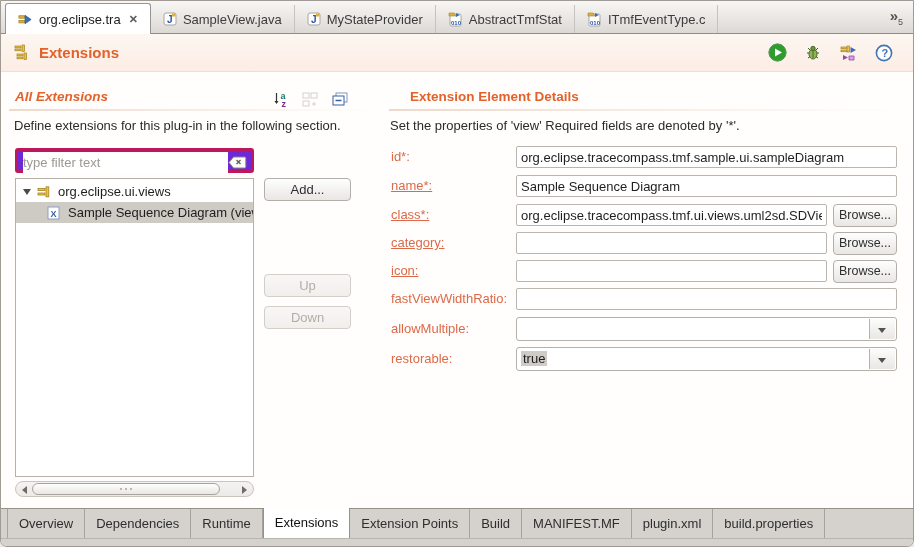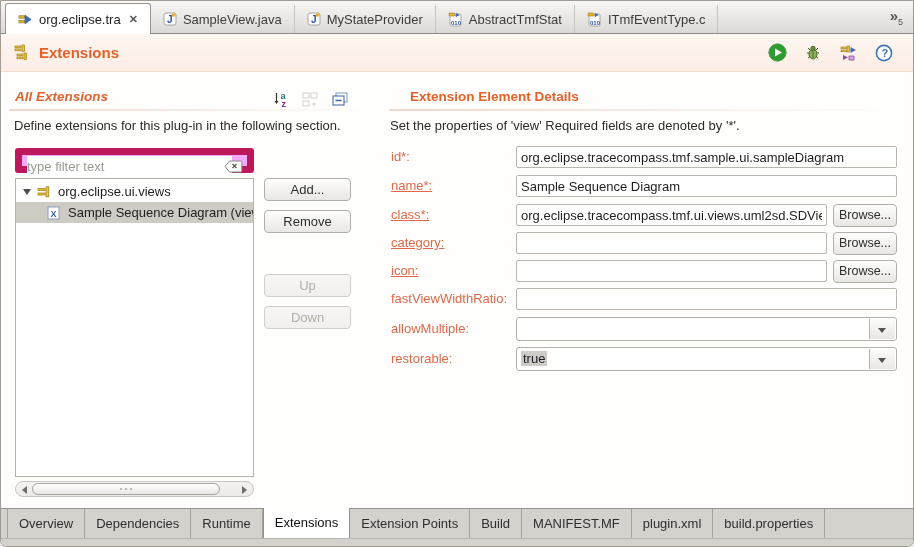--- a/index.html
+++ b/index.html
@@ -46,21 +46,21 @@
   
   .sec-title { position:absolute; color:#e2622c; font-weight:bold; font-size:13.5px; }
   .sec-rule { position:absolute; height:2px; background:linear-gradient(to right,#eed9cb,rgba(253,245,240,0)); }
   .sec-desc { position:absolute; font-size:13px; color:#2b2b2b; }
 
   .tool-icon { position:absolute; line-height:0; cursor:default; }
 
   
   .filter-box {
     position:absolute; left:14px; top:147px; width:239px; height:25px;
-    border:7px solid #be185d; border-radius:3px; background:#f0abfc;
+    border:3px solid #be185d; border-radius:3px; background:#6d28d9;
   }
   .filter-box input {
     position:absolute; left:5px; top:1px; width:205px; height:21px;
     border:none; outline:none; font-size:13px; color:#444; font-family:inherit;
   }
   .filter-box input::placeholder { color:#9d9992; }
   .filter-clear { position:absolute; right:4px; top:5px; line-height:0; cursor:pointer; }
 
   .tree {
     position:absolute; left:14px; top:177px; width:239px; height:299px;
@@ -296,21 +296,20 @@
     <span class="hs-arrow hs-left"></span>
     <div class="hs-thumb">
         <i></i>
         <i></i>
         <i></i>
       </div>
     <span class="hs-arrow hs-right"></span>
   </div>
 
   <div class="pbtn" style="top:177px;">Add...</div>
-  <div class="pbtn" style="top:209px;">Remove</div>
   <div class="pbtn disabled" style="top:273px;">Up</div>
   <div class="pbtn disabled" style="top:305px;">Down</div>
 
   <div class="sec-title" style="left:390px; top:88px;padding-left:19px;">Extension Element Details</div>
   <div class="sec-rule" style="left:388px; top:108px; width:510px;"></div>
   <div class="sec-desc" style="left:389px; top:117px;">Set the properties of 'view' Required fields are denoted by '*'.</div>
 
   <div class="f-label" style="top:148px;">id*:</div>
   <input class="f-input w-full" style="top: 145px;" value="org.eclipse.tracecompass.tmf.sample.ui.sampleDiagram">
 

